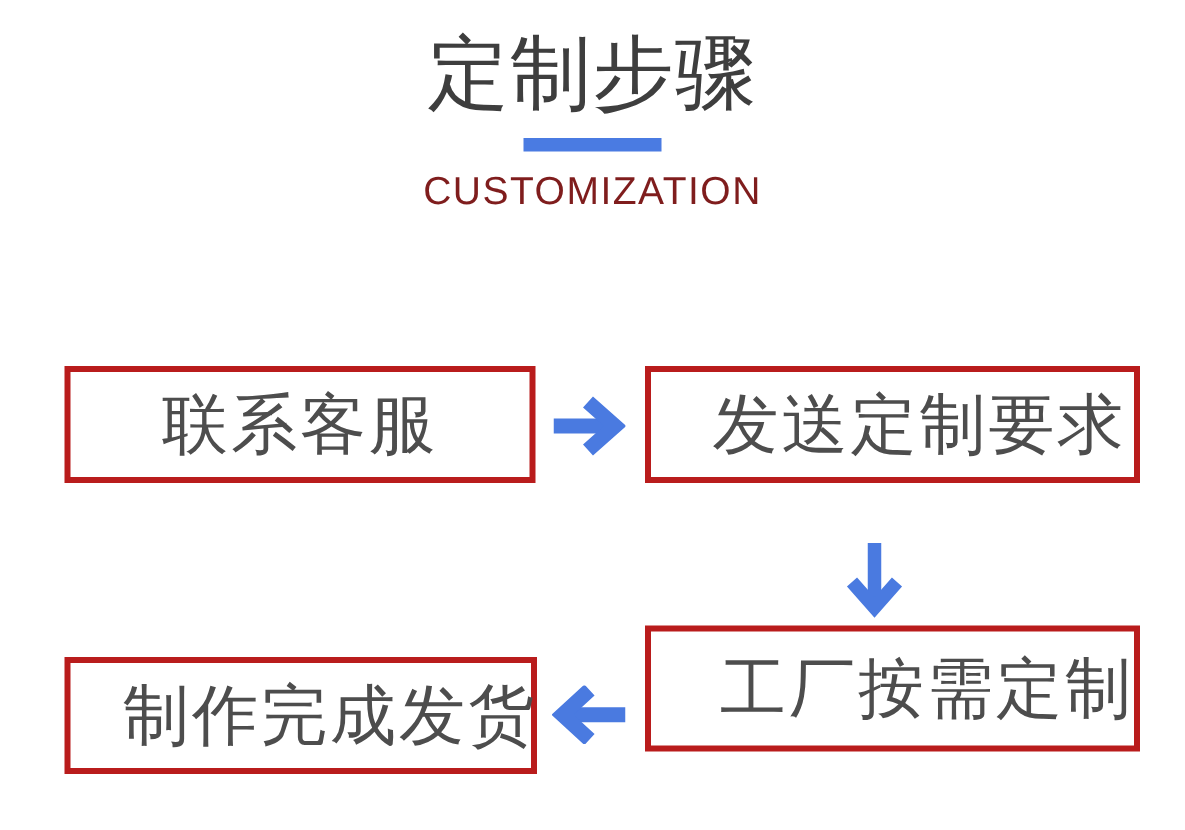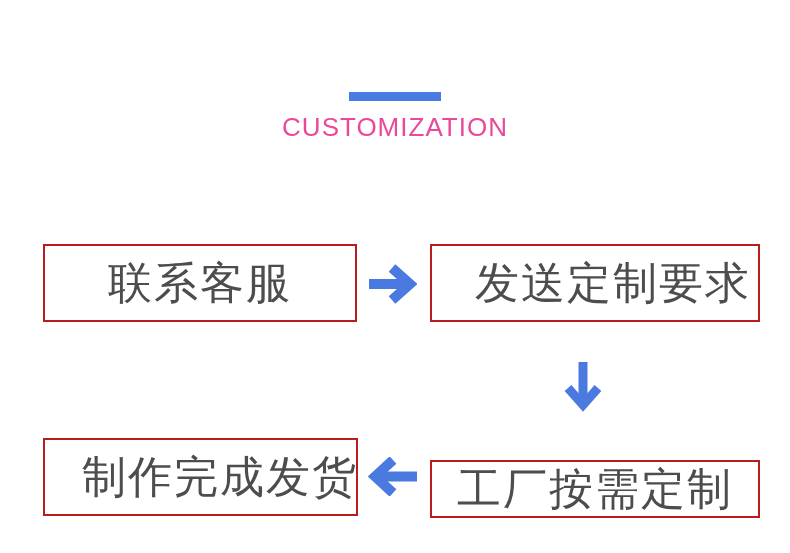--- a/index.html
+++ b/index.html
@@ -36,60 +36,61 @@
   }
   .subtitle {
     position: absolute;
     top: 112px;
     left: 0;
     width: 100%;
     text-align: center;
     font-size: 26px;
     line-height: 30px;
     font-weight: 300;
-    color: #ec4899;
+    color: #7f1d1d;
     letter-spacing: 1px;
   }
 
   
   .step-box {
     position: absolute;
     box-sizing: border-box;
-    border: 2px solid #b91c1c;
+    border: 4px solid #b91c1c;
     background: #ffffff;
     display: flex;
     align-items: center;
     justify-content: center;
     font-size: 44px;
     letter-spacing: 2px;
     color: #4d4d4d;
     white-space: nowrap;
   }
   .step-1 { left: 43px;  top: 244px; width: 314px; height: 78px; }
   .step-2 { left: 430px; top: 244px; width: 330px; height: 78px; padding-left: 36px; }
-  .step-3 { left: 430px; top: 460px; width: 330px; height: 58px; }
+  .step-3 { left: 430px; top: 417px; width: 330px; height: 84px; justify-content: flex-end; }
   .step-4 { left: 43px;  top: 438px; width: 315px; height: 78px; padding-left: 39px; }
 
   
   .arrow { position: absolute; display: block; }
   .arrow path {
     fill: none;
     stroke: #4a7ae0;
     stroke-linecap: butt;
     stroke-linejoin: miter;
   }
   .arrow-right { left: 369px; top: 263px; width: 48px; height: 42px; }
   .arrow-down  { left: 564px; top: 362px; width: 38px; height: 50px; }
   .arrow-left  { left: 368px; top: 457px; width: 49px; height: 39px; }
 </style>
 </head>
 <body>
 
 <div class="page">
 
+  <h1 class="title">定制步骤</h1>
   <div class="divider"></div>
   <div class="subtitle">CUSTOMIZATION</div>
 
   <div>
 
     <div class="step-box step-1">
       <span>联系客服</span>
     </div>
 
     <svg class="arrow arrow-right" viewBox="0 0 48 42" aria-hidden="true">

